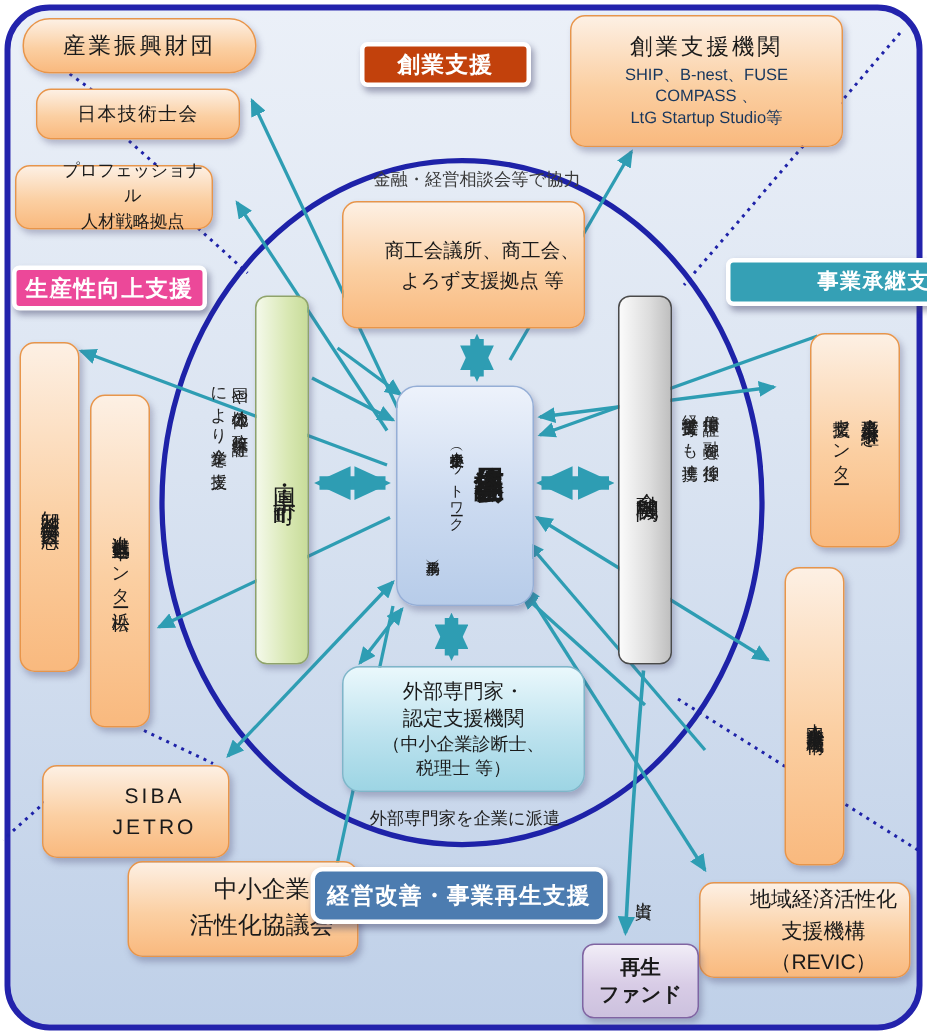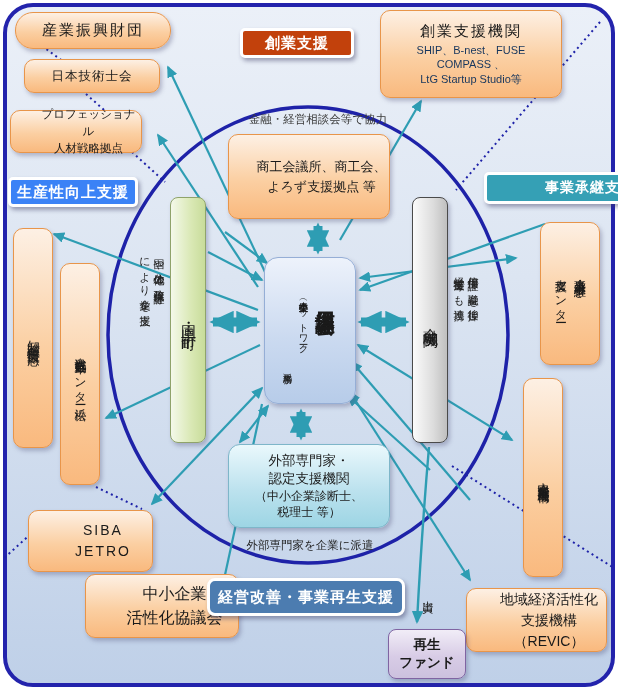--- a/index.html
+++ b/index.html
@@ -100,21 +100,21 @@
   <div class="node" style="left:24px;top:59px;width:136px;height:34px;font-size:12.5px;letter-spacing:1px;">
     <span>日本技術士会</span>
   </div>
   <div class="node" style="left:10px;top:110px;width:132px;height:43px;font-size:11.5px;">
     <div class="lines">
       <div>プロフェッショナル</div>
       <div>人材戦略拠点</div>
     </div>
   </div>
 
-  <div class="tag" style="left:8px;top:177px;width:124px;height:24px;background:#3b82f6;">
+  <div class="tag" style="left:8px;top:177px;width:124px;height:24px;background:#ec4899;">
     <span>生産性向上支援</span>
   </div>
   <div class="tag" style="left:240px;top:28px;width:108px;height:24px;background:#c2410c;">
     <span>創業支援</span>
   </div>
   <div class="tag" style="left:484px;top:172px;width:110px;height:26px;background:#35A0B5;font-size:14px;padding-left:48px;">
     <span>事業承継支援</span>
   </div>
   <div class="tag" style="left:207px;top:578px;width:192px;height:32px;background:#4C7CB0;border-radius:8px;">
     <span>経営改善・事業再生支援</span>

